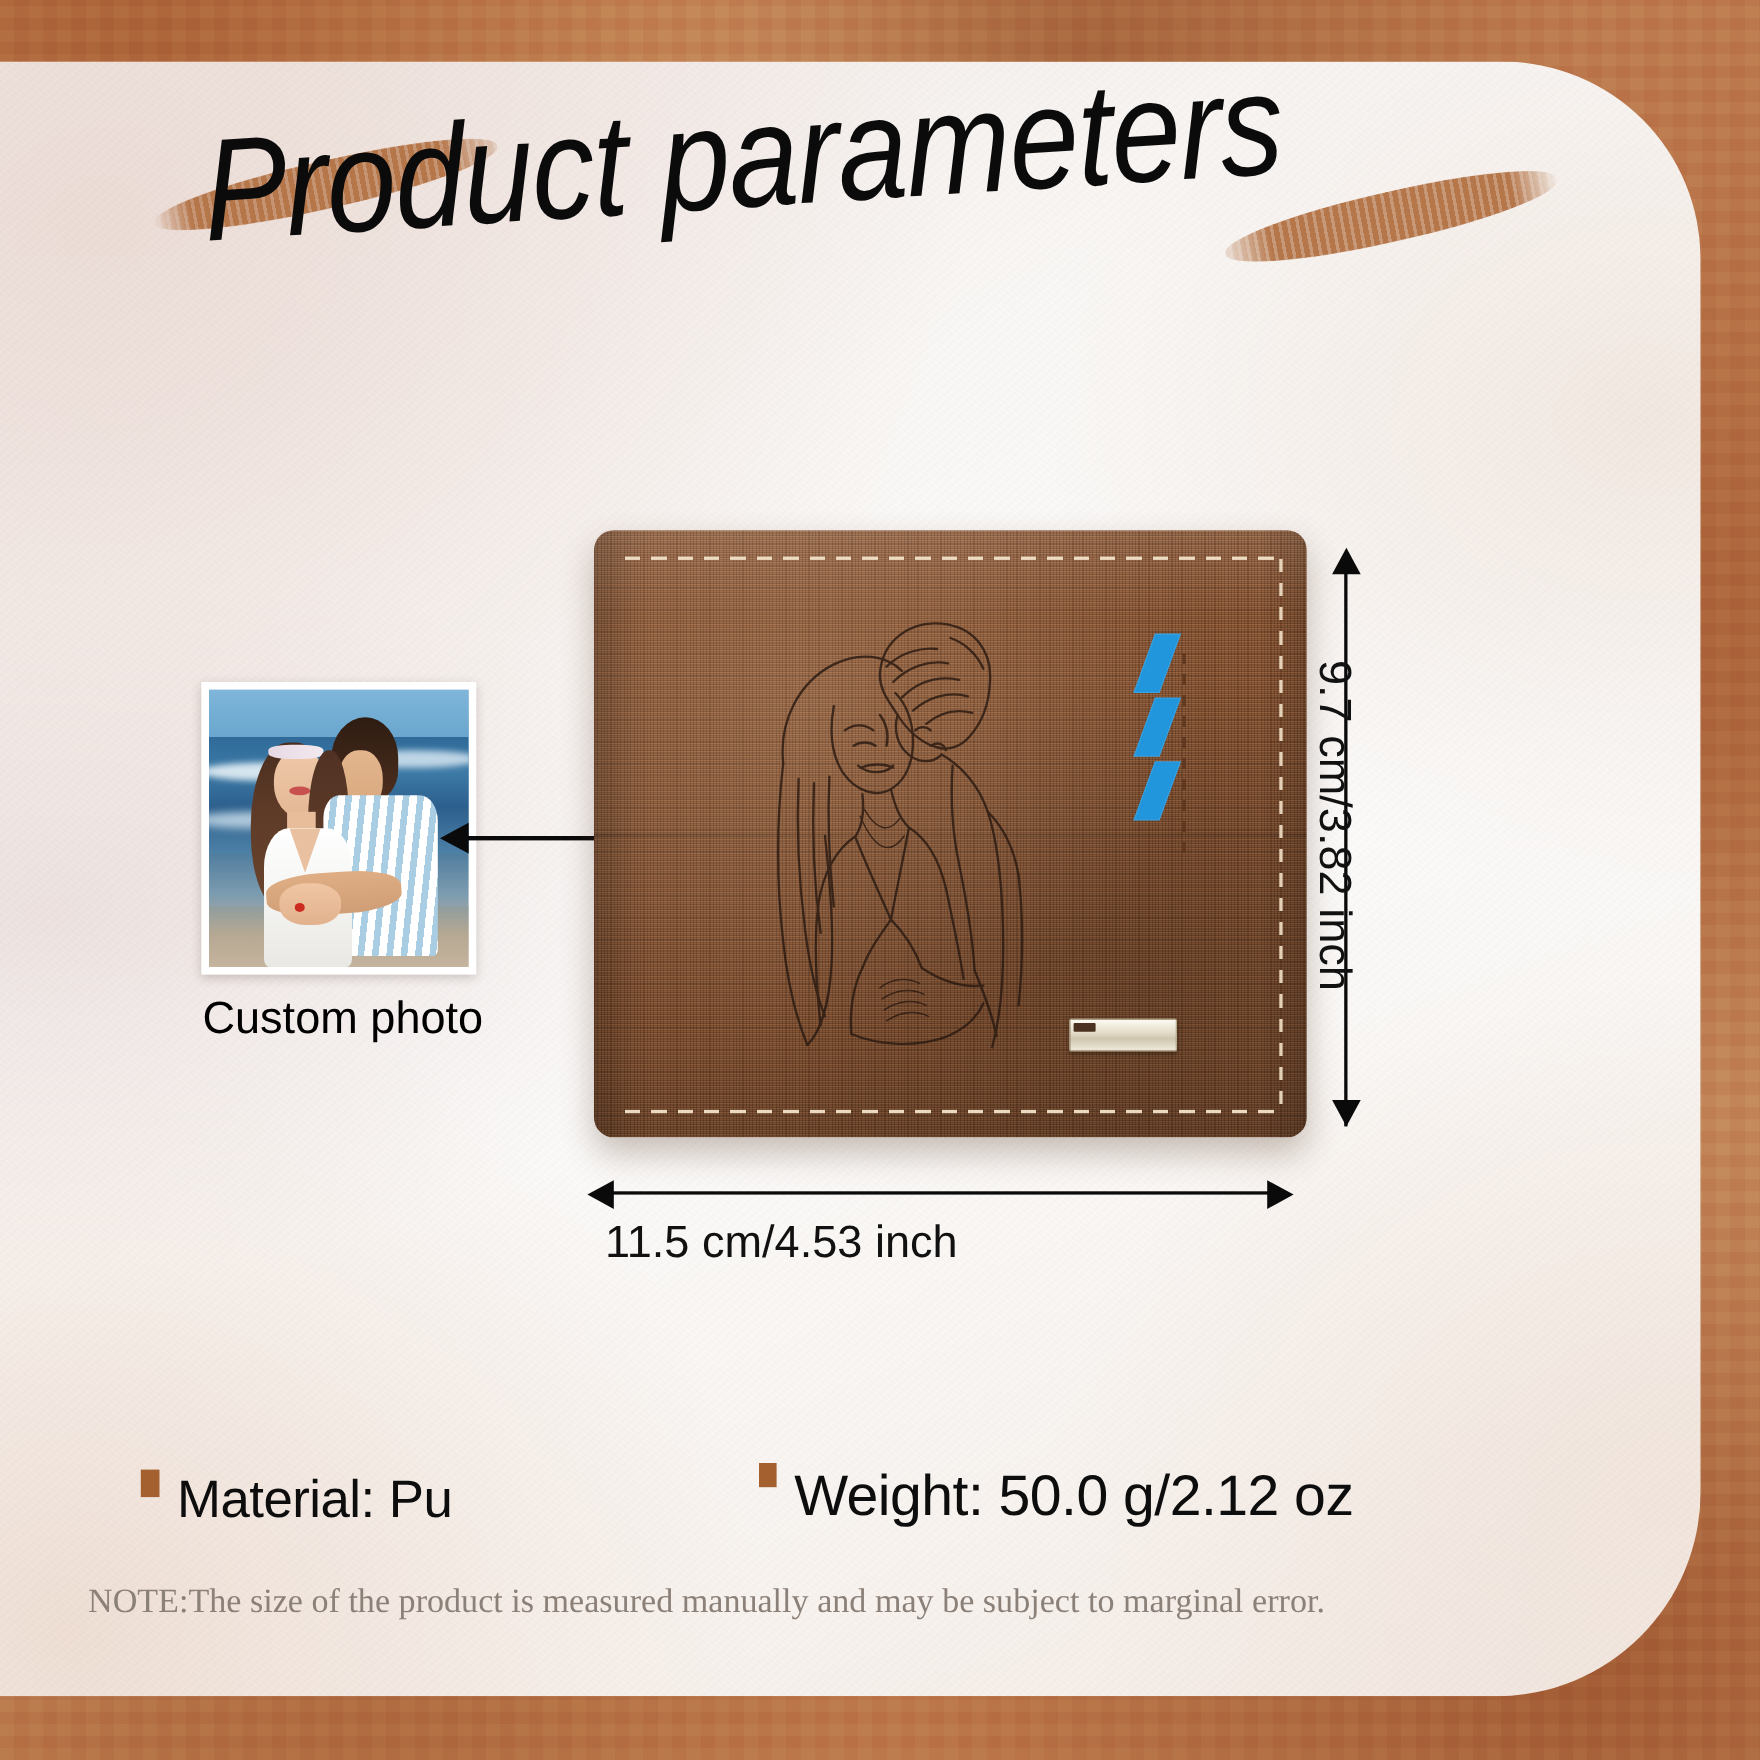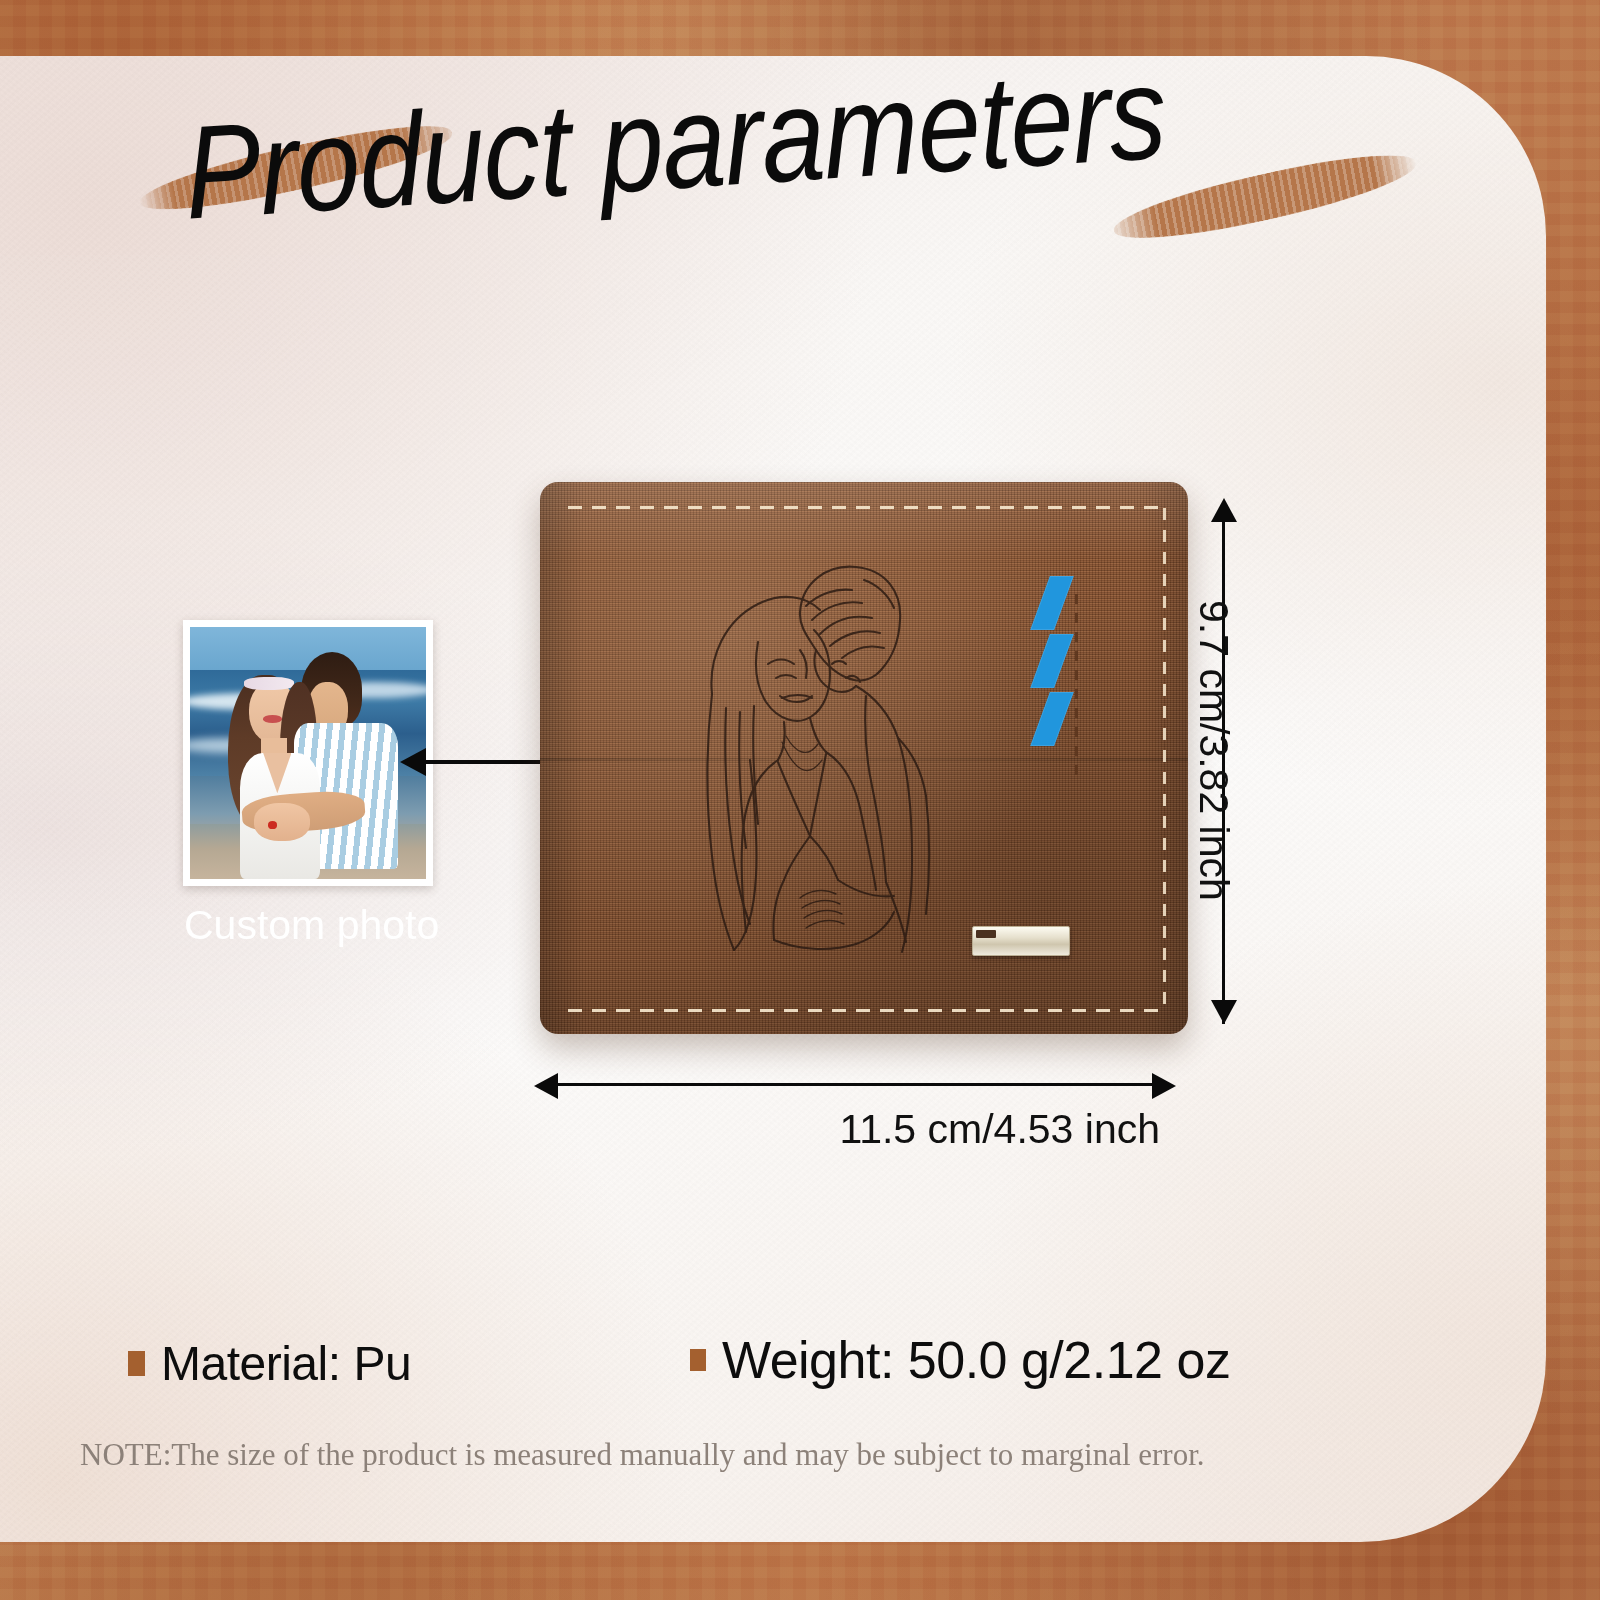--- a/index.html
+++ b/index.html
@@ -206,21 +206,21 @@
     background:linear-gradient(180deg,#f0c6a4 0%, #e2b18d 100%);
     border-radius:44%; }
   .ph-nails { position:absolute; left:33%; top:77%; width:4%; height:3%;
     background:#cc2b20; border-radius:50%; }
 
   .photo-label {
     position: absolute;
     left: 184px;
     top: 902px;
     font-size: 41px;
-    color: #ffffff;
+    color: #000000;
     white-space: nowrap;
   }
 
   
   .arrow-line {
     position: absolute;
     left: 418px;
     top: 760px;
     width: 192px;
     height: 4px;
@@ -373,30 +373,29 @@
     border-top: 13px solid transparent;
     border-bottom: 13px solid transparent;
   }
   .dim-h-left  { left: 534px;  border-right: 24px solid #0a0a0a; }
   .dim-h-right { left: 1152px; border-left: 24px solid #0a0a0a; }
   .dim-h-label {
     position: absolute;
     left: 550px;
     top: 1106px;
     width: 610px;
-    text-align: right;
+    text-align: left;
     font-size: 41px;
     color: #111111;
   }
 
   
   .spec {
     position: absolute;
     display: flex;
-    align-items: center;
     gap: 16px;
     white-space: nowrap;
   }
   .spec-material { left: 128px; top: 1336px; }
   .spec-weight   { left: 690px; top: 1330px; }
   .bullet {
     width: 17px; height: 25px;
     background: #a4602f;
     flex: 0 0 auto;
   }

